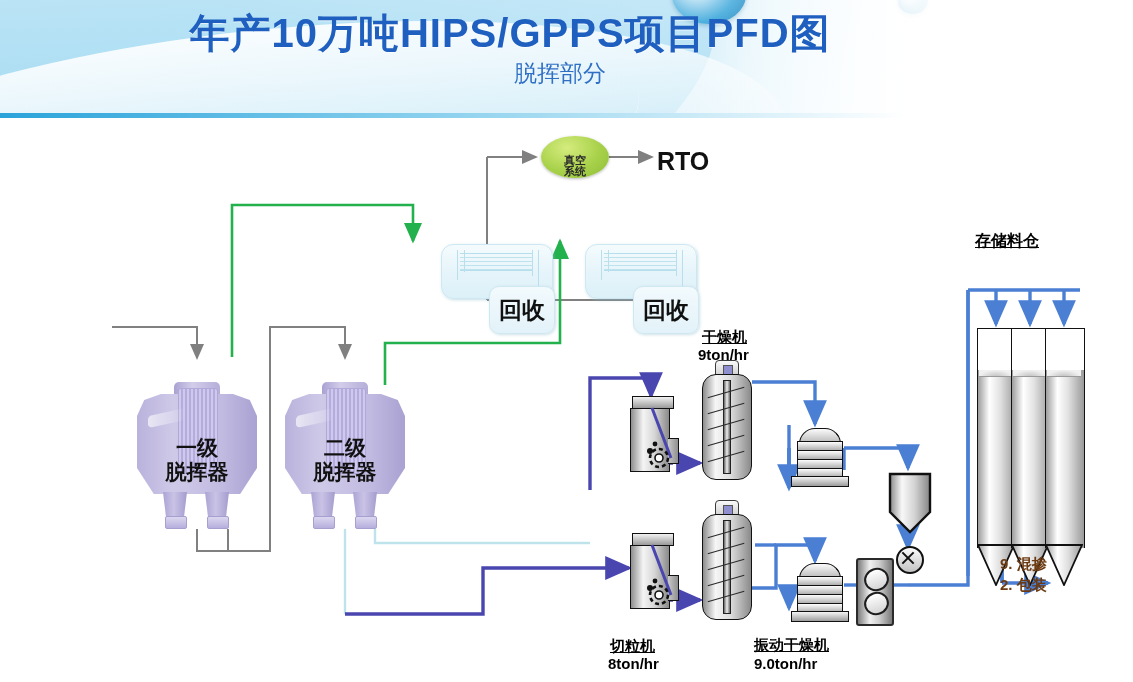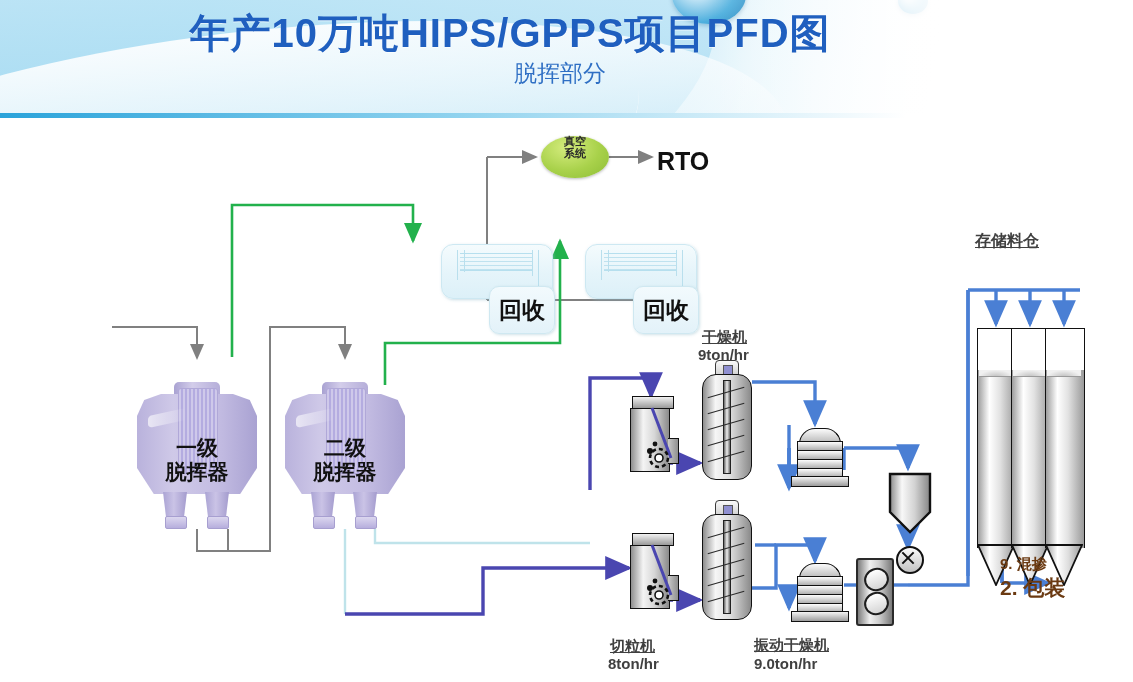--- a/index.html
+++ b/index.html
@@ -31,29 +31,29 @@
   #title{position:absolute;left:0;top:6px;width:1020px;text-align:center;
     font-size:40px;font-weight:700;color:#1f5fbf;letter-spacing:1px;
     text-shadow:0 1px 0 rgba(255,255,255,.6);}
   #subtitle{position:absolute;left:0;top:58px;width:1120px;text-align:center;
     font-size:23px;font-weight:400;color:#2f6fc4;}
   #banner .botline{position:absolute;left:0;bottom:0;width:1133px;height:5px;
     background:linear-gradient(90deg,#2aa3da 0%,#8fd2ee 40%,#ffffff 80%);}
 
   
   #svgflow{position:absolute;left:0;top:0;width:1133px;height:682px;}
-  .lbl{position:absolute;font-weight:700;color:#404040;line-height:1.18;white-space:nowrap;}
+  .lbl{position:absolute;font-weight:700;color:#000000;line-height:1.18;white-space:nowrap;}
   .lbl.cn{font-size:20px;}
   .lbl.small{font-size:15px;}
   .lbl.ul{text-decoration:underline;}
 
   
   #vacuum{position:absolute;left:541px;top:136px;width:68px;height:42px;border-radius:50%;
     background:radial-gradient(ellipse at 38% 28%,#d5ec7e 0%,#a8d14a 55%,#8dbd35 100%);
-    box-shadow:0 1px 3px rgba(0,0,0,.28);display:flex;align-items:flex-start;justify-content:center;}
+    box-shadow:0 1px 3px rgba(0,0,0,.28);display:flex;align-items:flex-end;justify-content:center;}
   #vacuum span{font-size:11px;font-weight:700;color:#2b2b2b;text-align:center;line-height:1.05;}
   #rto{position:absolute;left:657px;top:147px;font-size:25px;font-weight:700;color:#111;}
 
   
   .cond{position:absolute;width:110px;height:53px;border-radius:12px;
     background:linear-gradient(180deg,#f4fbfd 0%,#e5f4fa 55%,#dcf0f8 100%);
     border:1px solid #cde8f2;box-shadow:1px 1px 3px rgba(150,190,205,.5);}
   .cond .tubes{position:absolute;left:18px;top:8px;width:72px;height:16px;
     background:repeating-linear-gradient(0deg,#bfe2ef 0 1px,transparent 1px 4px);
     border-top:1px solid #b6dfee;border-bottom:1px solid #b6dfee;}
@@ -429,21 +429,21 @@
   <div class="silo" style="left:1045px;top:328px;">
     <div class="top"></div>
     <div class="bd"></div>
     <div class="mat"></div>
     <svg class="coneline" width="38" height="42">
       <path d="M1,1 L37,1 L19,41 Z" fill="url(#sg)" stroke="#111" stroke-width="1.8"></path>
     </svg>
   </div>
 
   <div class="lbl small brown" style="left:1000px;top:555px;font-size:15px;">9. 混掺</div>
-  <div class="lbl small brown" style="left:1000px;top:576px;font-size:21px;">2. 包装</div>
+  <div class="lbl small brown" style="left:1000px;top:576px;font-size:15px;">2. 包装</div>
 
   <div class="lbl small ul" style="left:610px;top:637px;">切粒机</div>
   <div class="lbl small" style="left:608px;top:655px;">8ton/hr</div>
 
   <div class="lbl small ul" style="left:754px;top:637px;font-family:Liberation Serif, serif;">振动干燥机</div>
   <div class="lbl small" style="left:754px;top:655px;">9.0ton/hr</div>
 
 </div>
 
 </body></html>

